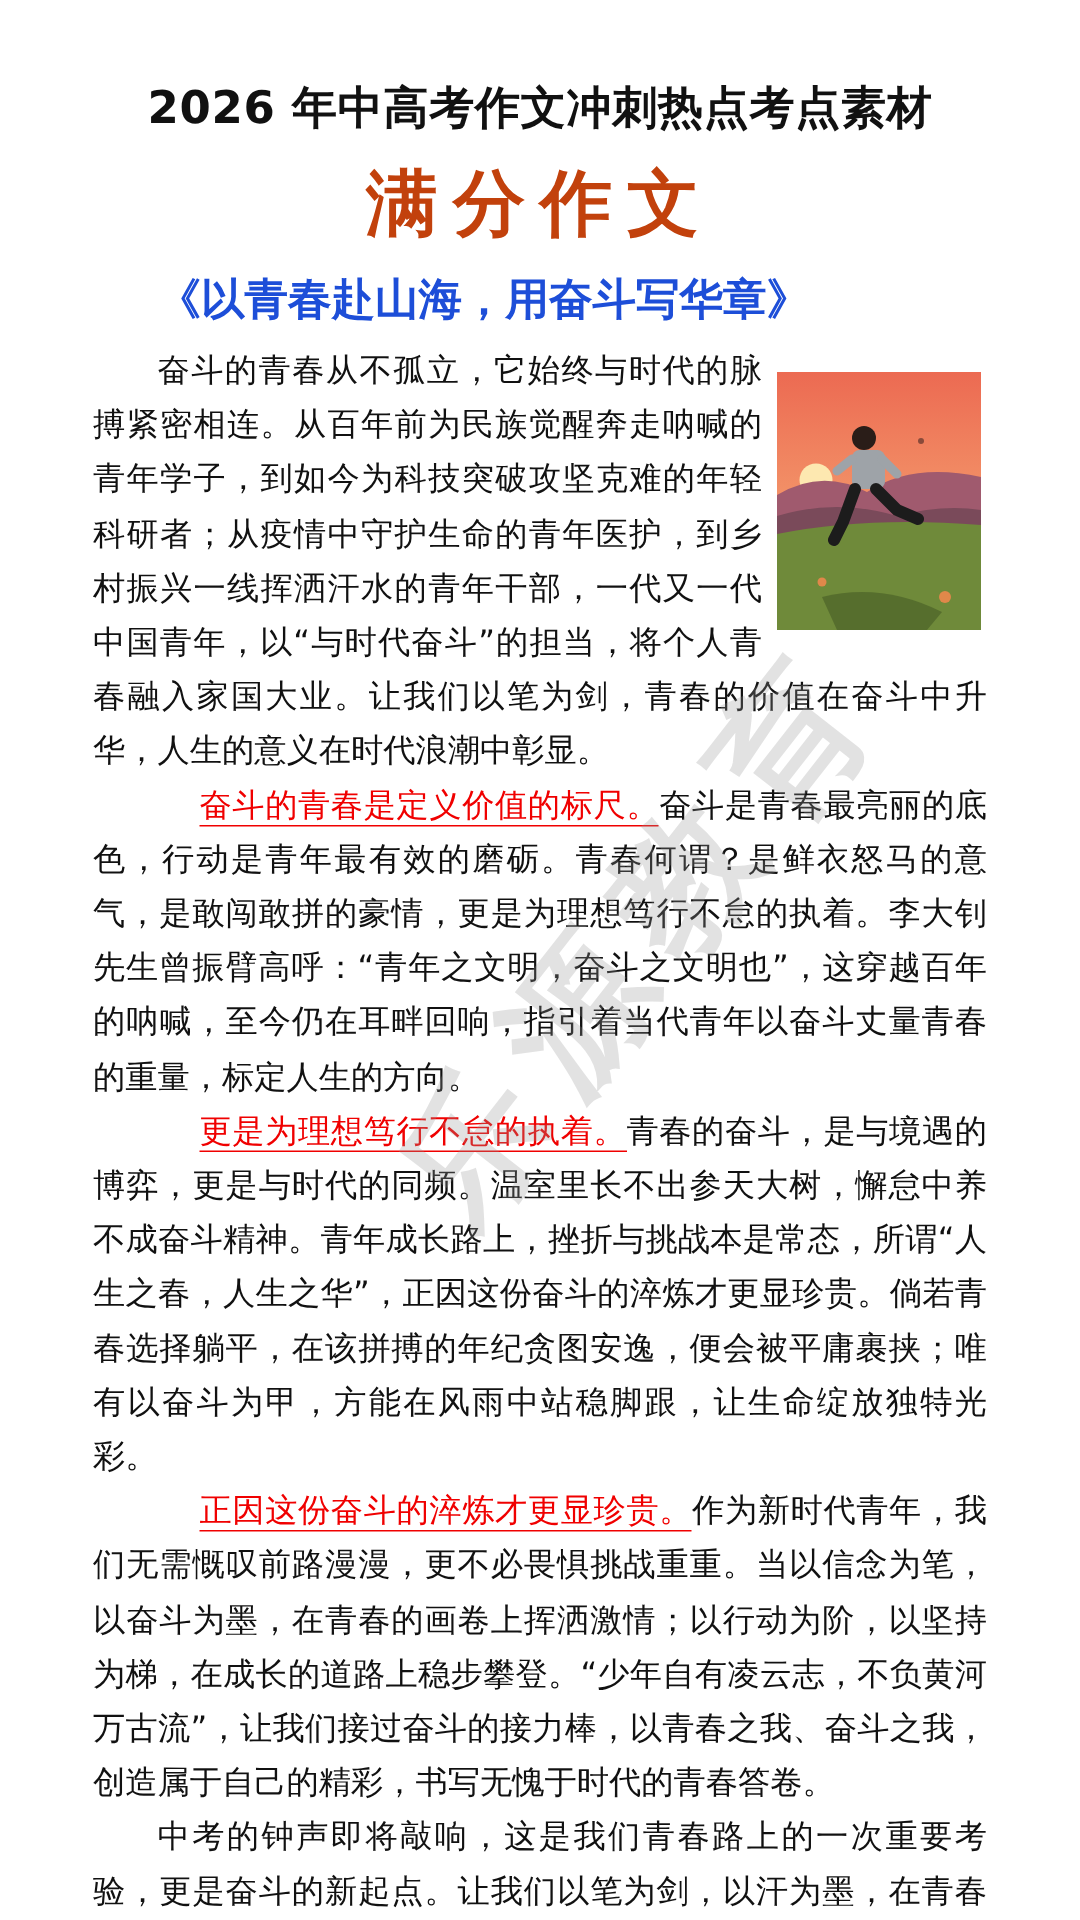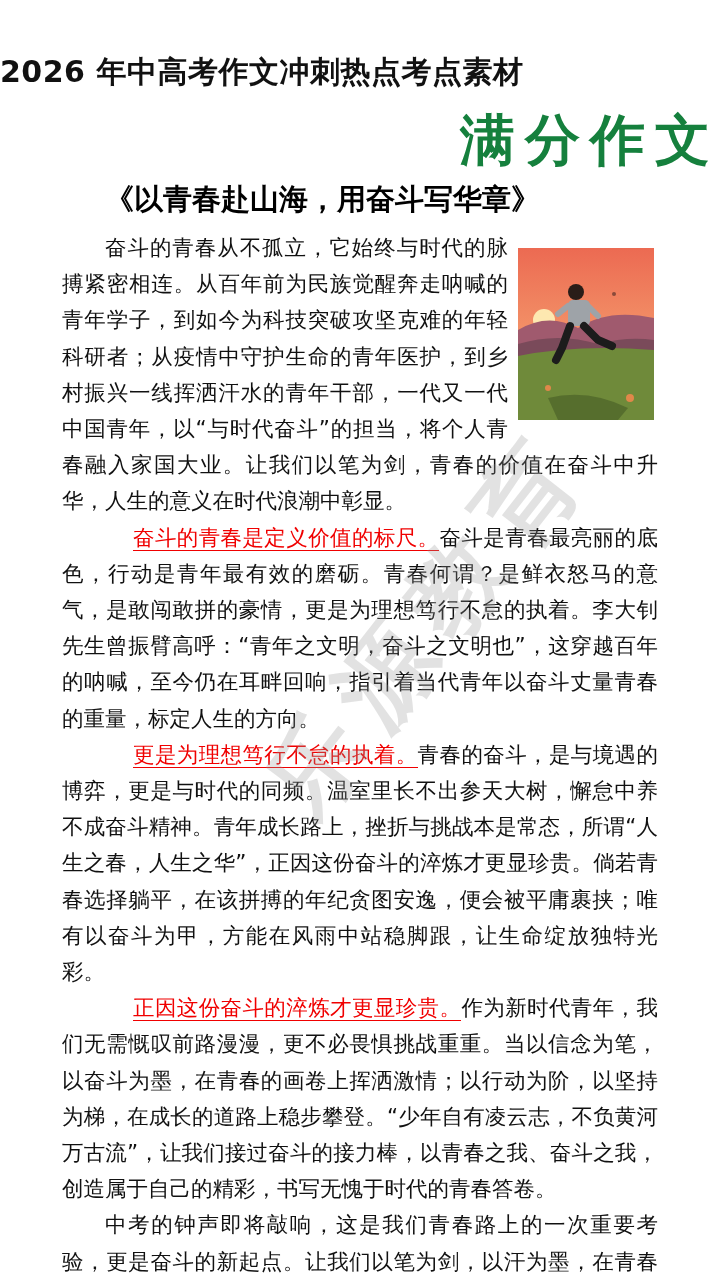--- a/index.html
+++ b/index.html
@@ -1,27 +1,27 @@
 <!DOCTYPE html>
 <html><head>
 <meta charset="utf-8">
 <style>
   html, body { margin: 0; padding: 0; background: #ffffff; }
   body { width: 720px; height: 1280px; position: relative; overflow: hidden;
          font-family: "DejaVu Sans", "Liberation Sans", sans-serif; color: #111; }
   .page { position: absolute; left: 0; top: 0; width: 720px; height: 1280px; }
 
-  .header-title { position: absolute; left: 0; top: 52px; width: 720px; 
+  .header-title { position: absolute; left: 0; top: 52px; width: 720px; text-align: center;
                   font-size: 30px; font-weight: bold; color: #111; letter-spacing: 0.5px; }
-  .main-title { position: absolute; left: 0; top: 104px; width: 720px; text-align: right;
+  .main-title { position: absolute; left: 0; top: 104px; width: 720px; text-align: center;
                 font-family: "DejaVu Serif", "Liberation Serif", serif;
-                font-size: 55px; font-weight: bold; color: #15803d; letter-spacing: 10px; }
+                font-size: 48px; font-weight: bold; color: #c2410c; letter-spacing: 10px; }
   .subtitle { position: absolute; left: 0; top: 180px; width: 645px; text-align: center;
               font-family: "DejaVu Serif", "Liberation Serif", serif;
-              font-size: 29px; font-weight: bold; color: #000000; }
+              font-size: 29px; font-weight: bold; color: #1d4ed8; }
 
   .essay { position: absolute; left: 62px; top: 230px; width: 596px;
            font-size: 21.5px; line-height: 36.2px; color: #111; text-align: justify; }
   .essay p { margin: 0; text-indent: 2em; }
   .float-img { float: right; width: 136px; height: 172px; margin: 18px 4px 6px 10px;
                position: relative; overflow: hidden; }
   .hl { color: #f00000; border-bottom: 1.5px solid #f00000; margin-left: 28px; }
 
   .watermark { position: absolute; left: 200px; top: 560px; transform: rotate(-52deg);
                font-size: 96px; font-weight: bold; color: rgba(150,150,150,0.28);

